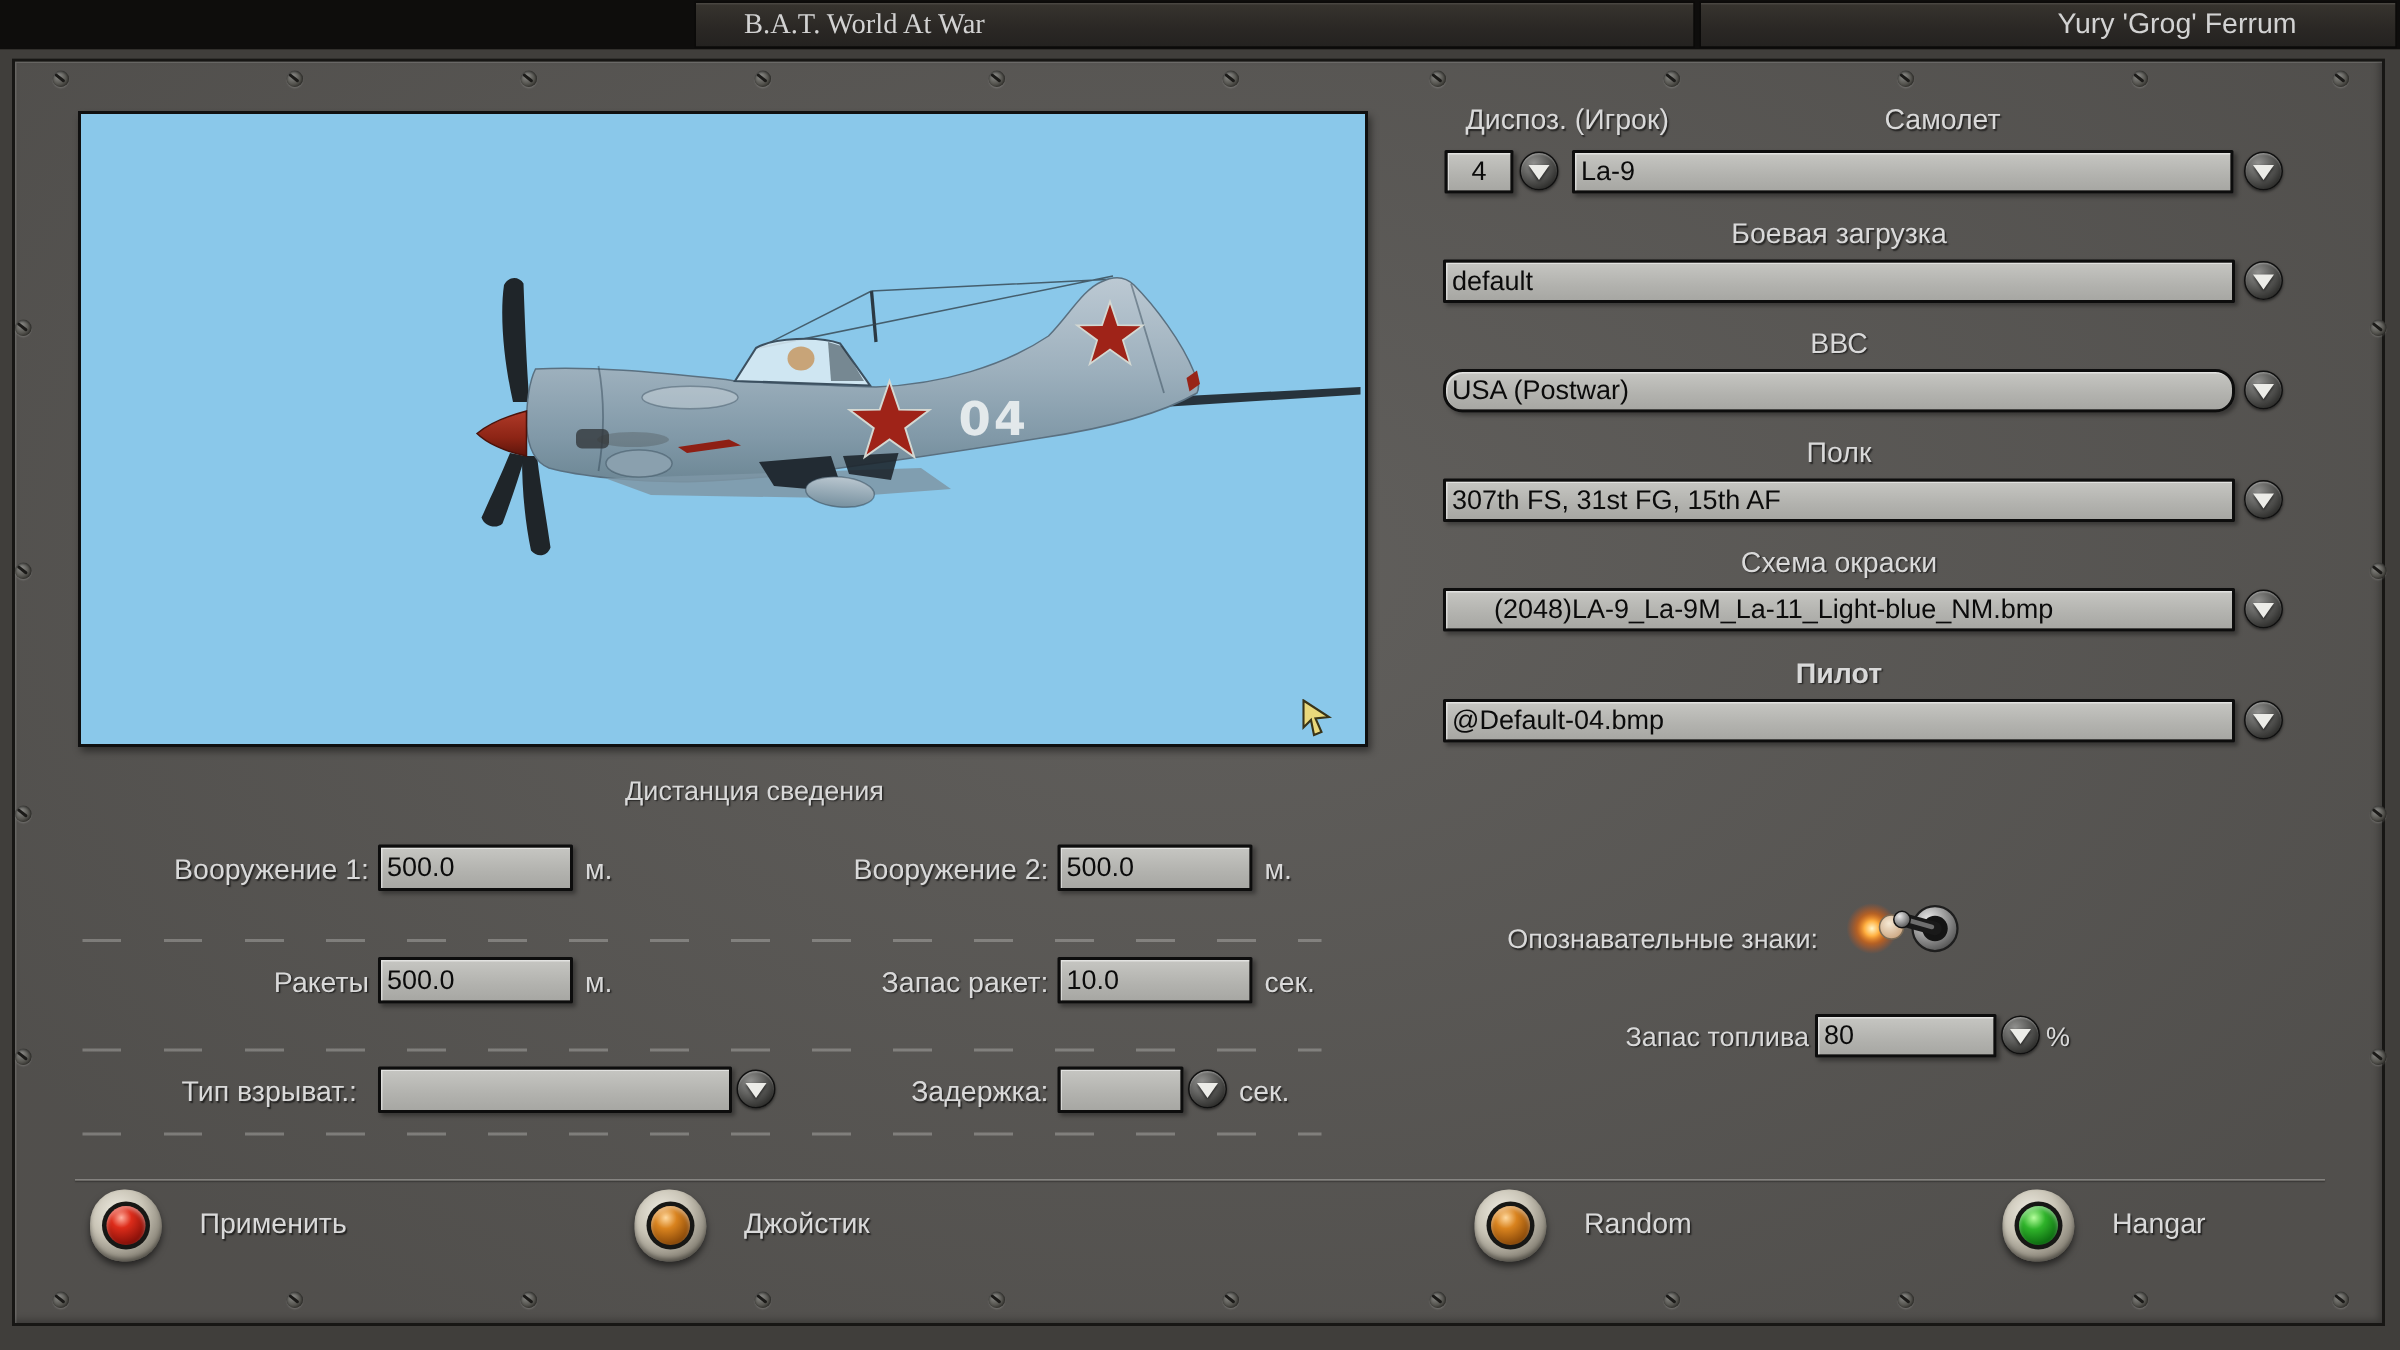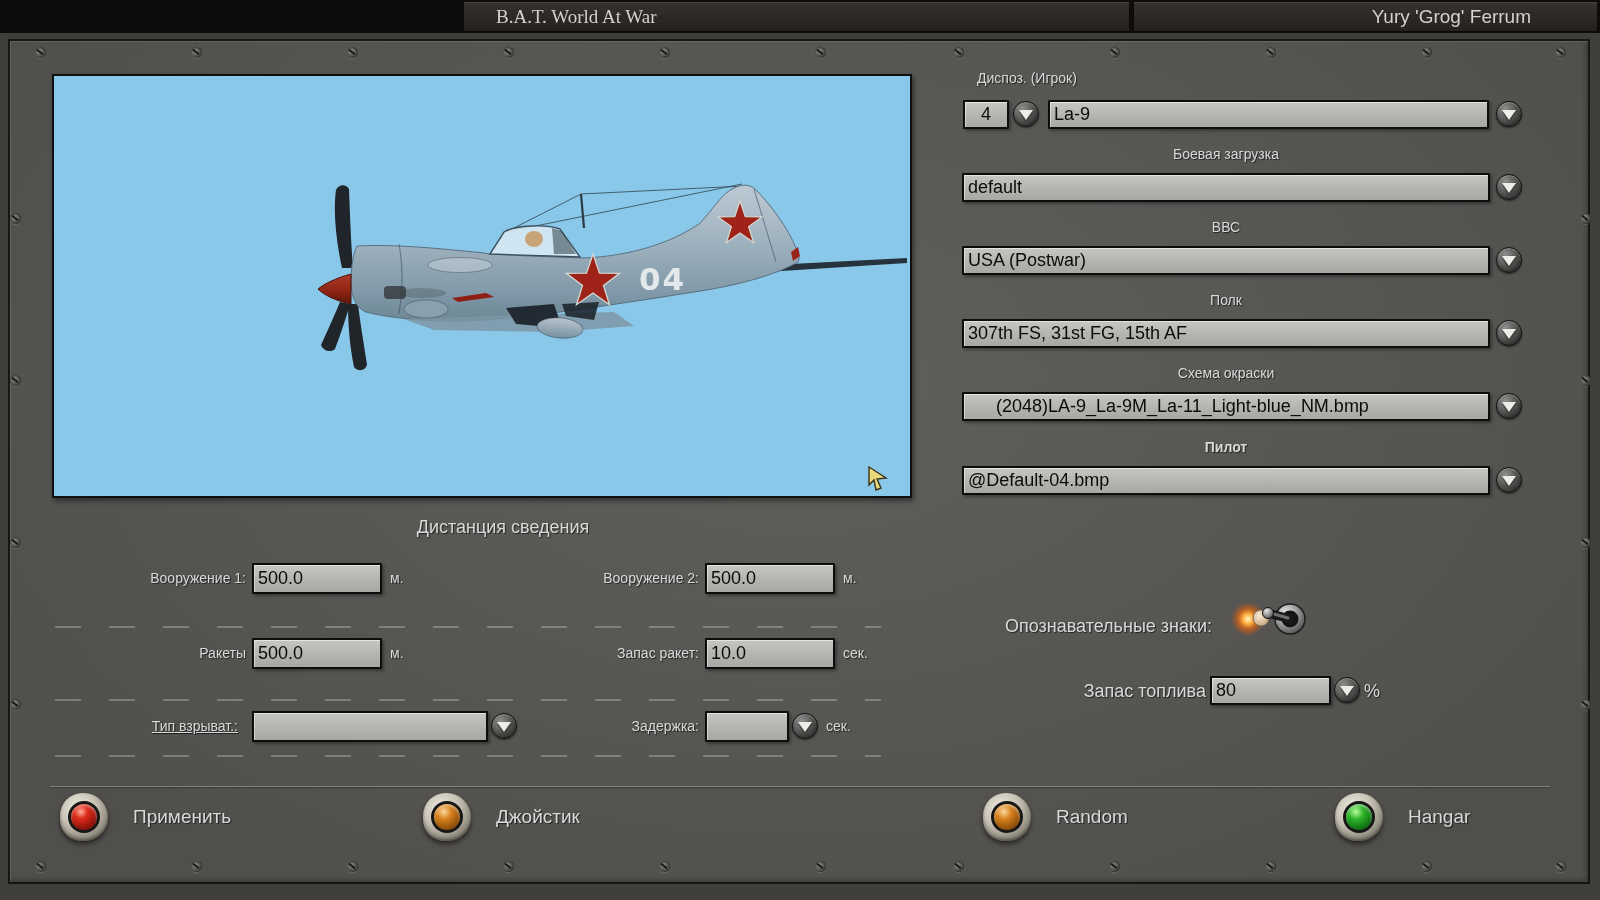--- a/index.html
+++ b/index.html
@@ -38,21 +38,21 @@
   
   .preview {
     position:absolute; left:52px; top:74px; width:860px; height:424px;
     background:#8ac8ea; border:2px solid #101010;
     box-shadow:2px 3px 5px rgba(0,0,0,.45);
   }
   .preview svg.plane { position:absolute; left:0; top:0; width:856px; height:420px; }
   .cursor { position:absolute; left:814px; top:390px; width:22px; height:26px; }
   
   .lbl {
-    position:absolute; color:#d9d9d9; font-size:14px; white-space:nowrap;
+    position:absolute; color:#d9d9d9; font-size:19px; white-space:nowrap;
     text-shadow:1px 1px 1px rgba(0,0,0,.6);
   }
   .lbl-c { text-align:center; }
   .lbl-r { text-align:right; }
   .lbl-big { font-size:18px; }
   .field {
     position:absolute; background:linear-gradient(180deg,#c6c6c2 0%,#b2b2ae 60%,#a7a7a3 100%);
     border:2px solid #0d0d0d; border-radius:1px;
     box-shadow:inset 1px 1px 0 rgba(255,255,255,.5), 2px 2px 3px rgba(0,0,0,.35);
     font-family:"Liberation Sans", sans-serif; font-size:18px; color:#0b0b0b; padding:0 4px;
@@ -203,37 +203,38 @@
       <text x="585" y="214" font-family="'DejaVu Sans', sans-serif" font-size="31" font-weight="bold" fill="#e8edef" letter-spacing="2" opacity=".95">04</text>
 
       <path d="M297,198 C282,202 270,208 264,213 C270,219 282,225 297,228 Z" fill="url(#spinGrad)" stroke="#4a120a" stroke-width="1"></path>
     </svg>
     <svg class="cursor" viewBox="0 0 22 26">
       <polygon points="1,1 18,12 9,13 13,22 8,24 6,14 1,19" fill="#e9d87c" stroke="#3a3418" stroke-width="1.4"></polygon>
     </svg>
   </div>
 
   <div class="lbl" style="left:977px; top:70px;">Диспоз. (Игрок)</div>
+  <div class="lbl lbl-c" style="left:1100px; top:70px; width:390px;">Самолет</div>
   <input class="field" style="left: 963px; top: 100px; width: 46px; height: 29px; text-align: center;" value="4">
   <div class="dd" style="left:1013px; top:101px;">
       <span class="tri"></span>
     </div>
   <input class="field" style="left: 1048px; top: 100px; width: 441px; height: 29px;" value="La-9">
   <div class="dd" style="left:1496px; top:101px;">
       <span class="tri"></span>
     </div>
 
   <div class="lbl lbl-c" style="left:962px; top:146px; width:528px;">Боевая загрузка</div>
   <input class="field" style="left: 962px; top: 173px; width: 528px; height: 29px;" value="default">
   <div class="dd" style="left:1496px; top:174px;">
       <span class="tri"></span>
     </div>
 
   <div class="lbl lbl-c" style="left:962px; top:219px; width:528px;">ВВС</div>
-  <input class="field" style="left: 962px; top: 246px; width: 528px; height: 29px;" value="USA (Postwar)">
+  <input class="field" style="left: 962px; top: 246px; width: 528px; height: 29px; border-radius: 13px;" value="USA (Postwar)">
   <div class="dd" style="left:1496px; top:247px;">
       <span class="tri"></span>
     </div>
 
   <div class="lbl lbl-c" style="left:962px; top:292px; width:528px;">Полк</div>
   <input class="field" style="left: 962px; top: 319px; width: 528px; height: 29px;" value="307th FS, 31st FG, 15th AF">
   <div class="dd" style="left:1496px; top:320px;">
       <span class="tri"></span>
     </div>
 
@@ -262,21 +263,21 @@
 
   <div class="lbl lbl-r" style="left:60px; top:645px; width:186px;">Ракеты</div>
   <input class="field" style="left: 252px; top: 638px; width: 130px; height: 31px;" value="500.0">
   <div class="lbl" style="left:390px; top:645px;">м.</div>
   <div class="lbl lbl-r" style="left:505px; top:645px; width:194px;">Запас ракет:</div>
   <input class="field" style="left: 705px; top: 638px; width: 130px; height: 31px;" value="10.0">
   <div class="lbl" style="left:843px; top:645px;">сек.</div>
 
   <div class="dash-sep" style="left:55px; top:699px; width:826px;"></div>
 
-  <div class="lbl lbl-r" style="left:52px; top:718px; width:186px;text-decoration:underline;">Тип взрыват.:</div>
+  <div class="lbl lbl-r" style="left:52px; top:718px; width:186px;">Тип взрыват.:</div>
   <input class="field" style="left: 252px; top: 711px; width: 236px; height: 31px;" value="">
   <div class="dd" style="left:491px; top:713px;">
       <span class="tri"></span>
     </div>
   <div class="lbl lbl-r" style="left:505px; top:718px; width:194px;">Задержка:</div>
   <input class="field" style="left: 705px; top: 711px; width: 84px; height: 31px;" value="">
   <div class="dd" style="left:792px; top:713px;">
       <span class="tri"></span>
     </div>
   <div class="lbl" style="left:826px; top:718px;">сек.</div>

